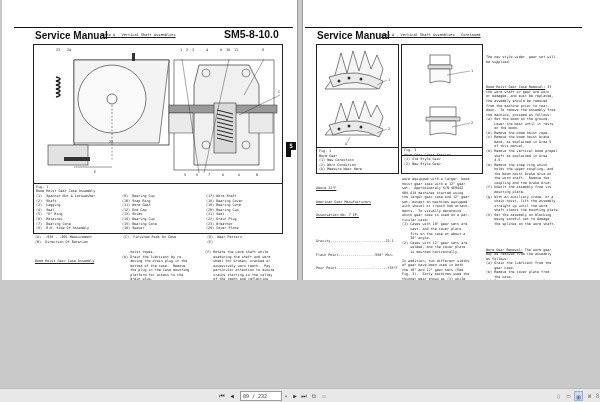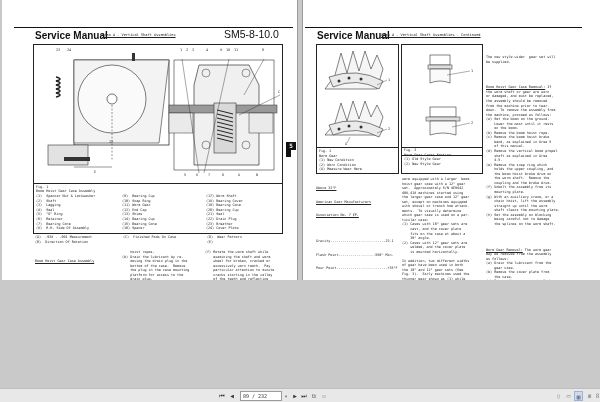--- a/index.html
+++ b/index.html
@@ -4,21 +4,21 @@
 <style>
   * { box-sizing: border-box; margin: 0; padding: 0; }
   html, body { width: 600px; height: 402px; overflow: hidden; background: #c8c8c8; font-family: "DejaVu Sans Mono", monospace; }
   .viewer { position: absolute; left: 0; top: 0; width: 600px; height: 402px; background: #c9c9c9; }
   .page { position: absolute; top: 0; background: #fff; height: 280px; overflow: hidden; }
   #page1 { left: 2px; width: 296px; border-right: 1px solid #9a9a9a; }
   #page2 { left: 302px; width: 298px; border-left: 1px solid #9a9a9a; }
   .rule-top { position: absolute; left: 12px; right: 4px; top: 27px; height: 1px; background: #111; }
   .hdr-title { position: absolute; top: 30px; font-family: "Liberation Sans", sans-serif; font-weight: bold; font-size: 10px; color: #111; }
   .hdr-sub { position: absolute; top: 33px; font-size: 3.6px; color: #222; text-decoration: underline; }
-  .hdr-code { position: absolute; top: 28px; font-family: "Liberation Sans", sans-serif; font-weight: normal; font-size: 10.5px; color: #111; }
+  .hdr-code { position: absolute; top: 28px; font-family: "Liberation Sans", sans-serif; font-weight: bold; font-size: 10.5px; color: #111; }
   .figbox { position: absolute; border: 1px solid #222; background: #fff; }
   .tiny { font-size: 3.4px; line-height: 4.6px; color: #222; white-space: pre; }
   .col { position: absolute; font-size: 3.4px; line-height: 4.55px; color: #222; white-space: pre; }
   .u { text-decoration: underline; }
   .rule-bottom { position: absolute; height: 1.5px; background: linear-gradient(90deg, #222 0%, #444 60%, #999 100%); }
   .footer-txt { position: absolute; font-size: 3.6px; color: #222; }
   .tab-marker { position: absolute; left: 284px; top: 142px; width: 10px; height: 15px; background: #111; color: #fff; font-size: 6px; font-weight: bold; text-align: center; line-height: 8px; }
   .tab-marker::after { content: ""; position: absolute; left: 5px; top: 8px; width: 5px; height: 7px; background: #fff; }
   .toolbar { position: absolute; left: 0; top: 388px; width: 600px; height: 14px; background: #e8e8e8; border-top: 1px solid #bdbdbd; }
   .tb-btn { position: absolute; top: 3px; height: 8px; font-size: 6px; line-height: 8px; color: #333; text-align: center; cursor: pointer; }

